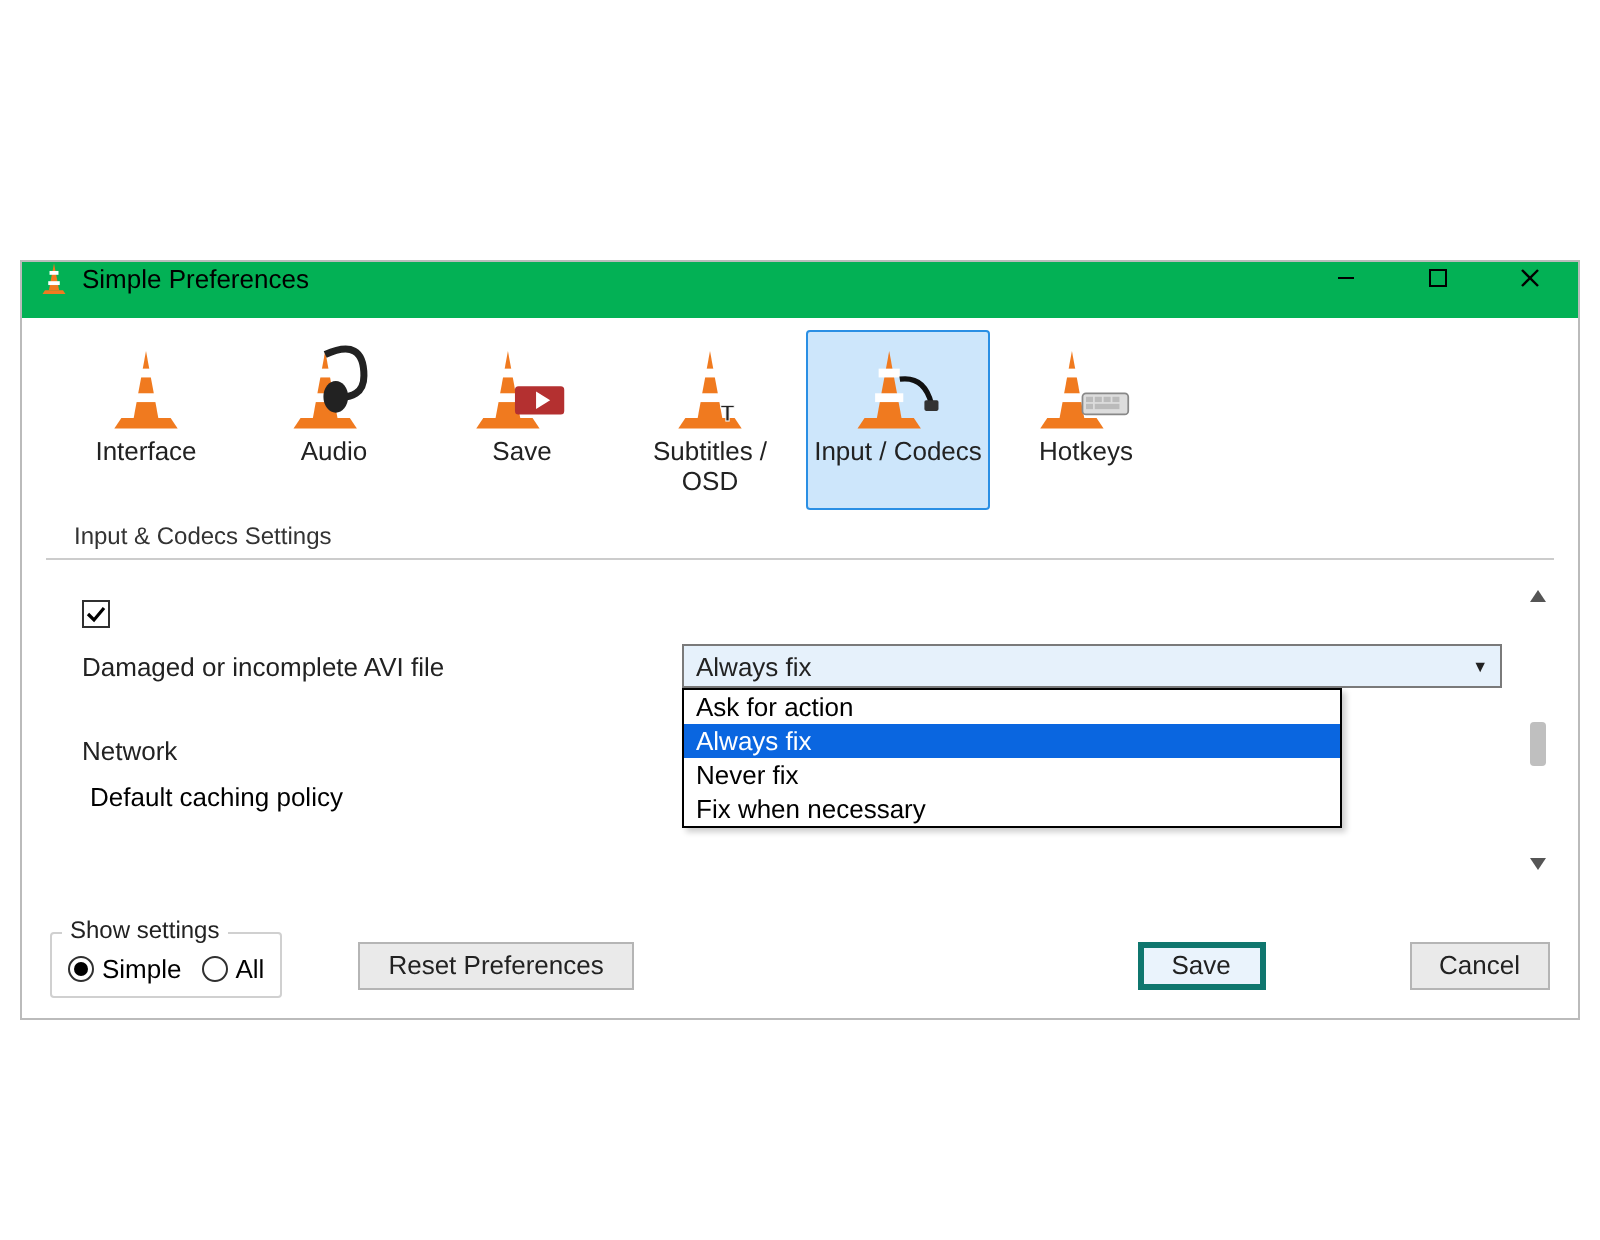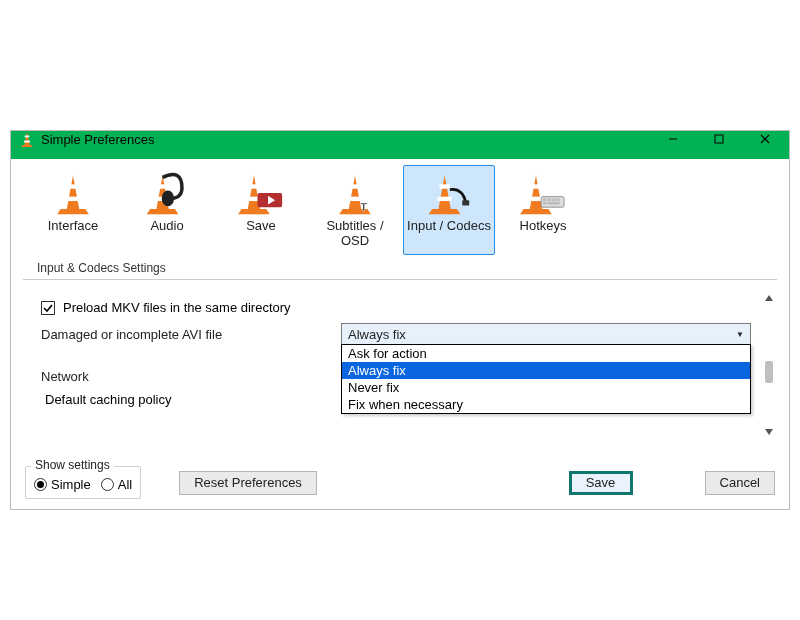--- a/index.html
+++ b/index.html
@@ -76,21 +76,21 @@
     border: 1px solid #7a7a7a;
     display: flex; align-items: center; justify-content: space-between;
     padding: 0 6px 0 6px;
     color: #222;
   }
   .combo .caret { font-size: 8px; }
 
   .dropdown {
     position: absolute;
     left: 318px; top: 58px;
-    width: 410px;
+    width: 330px;
     border: 1px solid #000;
     background: #fff;
     z-index: 10;
     box-shadow: 2px 2px 3px rgba(0,0,0,.2);
   }
   .dropdown div { padding: 1px 6px; color:#000; font-size:13px; }
   .dropdown div.sel { background: #0a66e0; color:#fff; }
 
   .section-label { margin-top: 24px; color:#222; }
   .sub { margin-left: 4px; margin-top:8px; }
@@ -247,21 +247,20 @@
 
   <div class="content-wrap">
     <div class="content">
 
       <div class="row">
         <span class="check">
           <svg width="10" height="10">
               <polyline points="1,5 4,8 9,2" fill="none" stroke="#000" stroke-width="1.6"></polyline>
             </svg>
         </span>
-        <span>Preload MKV files in the same directory</span>
       </div>
 
       <div class="row">
         <span class="label">Damaged or incomplete AVI file</span>
         <div class="combo">
           <span>Always fix</span>
           <span class="caret">▼</span>
         </div>
       </div>
 

